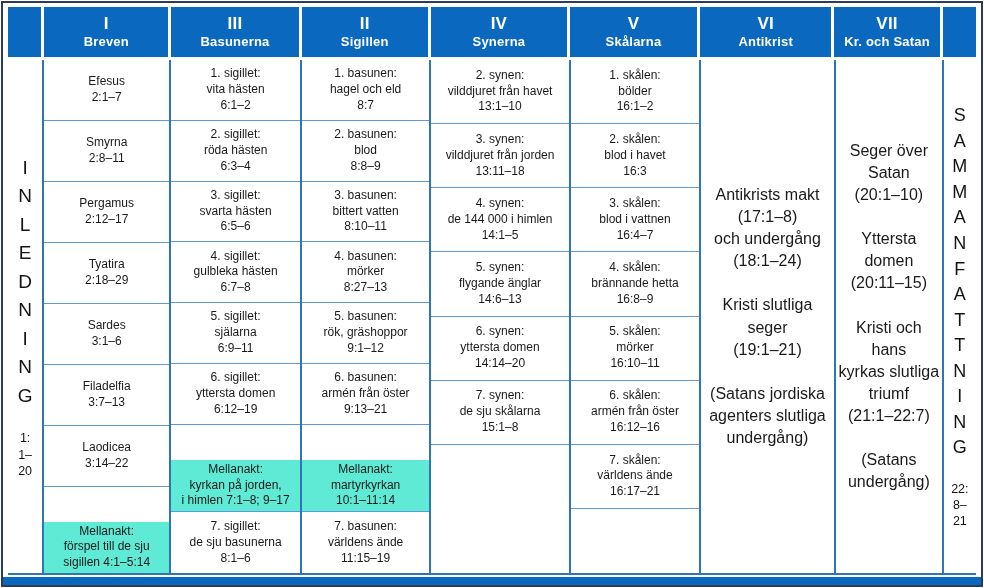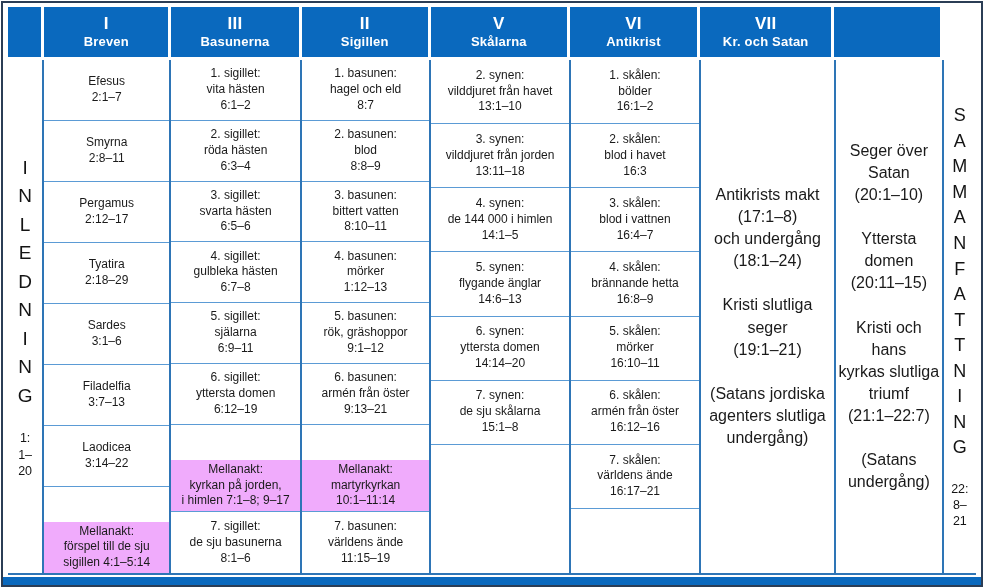--- a/index.html
+++ b/index.html
@@ -11,21 +11,21 @@
   .hcell{background:#0a69be;color:#ffffff;display:flex;flex-direction:column;align-items:center;
          justify-content:center;line-height:1.22;font-weight:bold;letter-spacing:.2px;}
   .hnum{font-size:17px;}
   .hlabel{font-size:13px;white-space:nowrap;}
   .body-row{margin:3px 5px 0 5px;flex:1;border-bottom:2px solid #2e75b6;min-height:0;}
   .body-row > * + *{border-left:2px solid #2e75b6;}
   .cells{display:grid;grid-template-rows:repeat(8,1fr);min-height:0;}
   .cell{display:flex;align-items:center;justify-content:center;text-align:center;
         white-space:pre-line;font-size:12px;line-height:1.32;color:#1a1a1a;padding:2px 1px;}
   .cell:not(:last-child){border-bottom:1.5px solid #5b9bd5;}
-  .hl{background:#f0abfc;margin-top:35px;}
+  .hl{background:#5eead4;margin-top:35px;}
   .bigcell{display:flex;align-items:center;justify-content:center;text-align:center;
            white-space:pre-line;font-size:16px;line-height:1.38;color:#1a1a1a;padding:4px 2px;}
   .rail{display:flex;flex-direction:column;align-items:center;justify-content:center;gap:20px;}
   .rail-letters{white-space:pre-line;text-align:center;color:#141414;font-size:19px;line-height:1.5;}
   .rail-right .rail-letters{font-size:18px;line-height:1.42;}
   .rail-ref{white-space:pre-line;text-align:center;color:#141414;font-size:12.5px;line-height:1.3;}
   .bottom-bar{height:8px;background:#0a69be;margin-top:2px;flex:0 0 auto;}
 </style>
 </head>
 <body>
@@ -39,20 +39,24 @@
         <div class="hnum">I</div>
         <div class="hlabel">Breven</div>
       </div>
       <div class="hcell">
         <div class="hnum">III</div>
         <div class="hlabel">Basunerna</div>
       </div>
       <div class="hcell">
         <div class="hnum">II</div>
         <div class="hlabel">Sigillen</div>
+      </div>
+      <div class="hcell">
+        <div class="hnum">IV</div>
+        <div class="hlabel">Synerna</div>
       </div>
       <div class="hcell">
         <div class="hnum">V</div>
         <div class="hlabel">Skålarna</div>
       </div>
       <div class="hcell">
         <div class="hnum">VI</div>
         <div class="hlabel">Antikrist</div>
       </div>
       <div class="hcell">
@@ -131,21 +135,21 @@
 hagel och eld
 8:7</div>
         <div class="cell">2. basunen:
 blod
 8:8–9</div>
         <div class="cell">3. basunen:
 bittert vatten
 8:10–11</div>
         <div class="cell">4. basunen:
 mörker
-1:12–13</div>
+8:27–13</div>
         <div class="cell">5. basunen:
 rök, gräshoppor
 9:1–12</div>
         <div class="cell">6. basunen:
 armén från öster
 9:13–21</div>
         <div class="cell hl">Mellanakt:
 martyrkyrkan
 10:1–11:14</div>
         <div class="cell">7. basunen:

